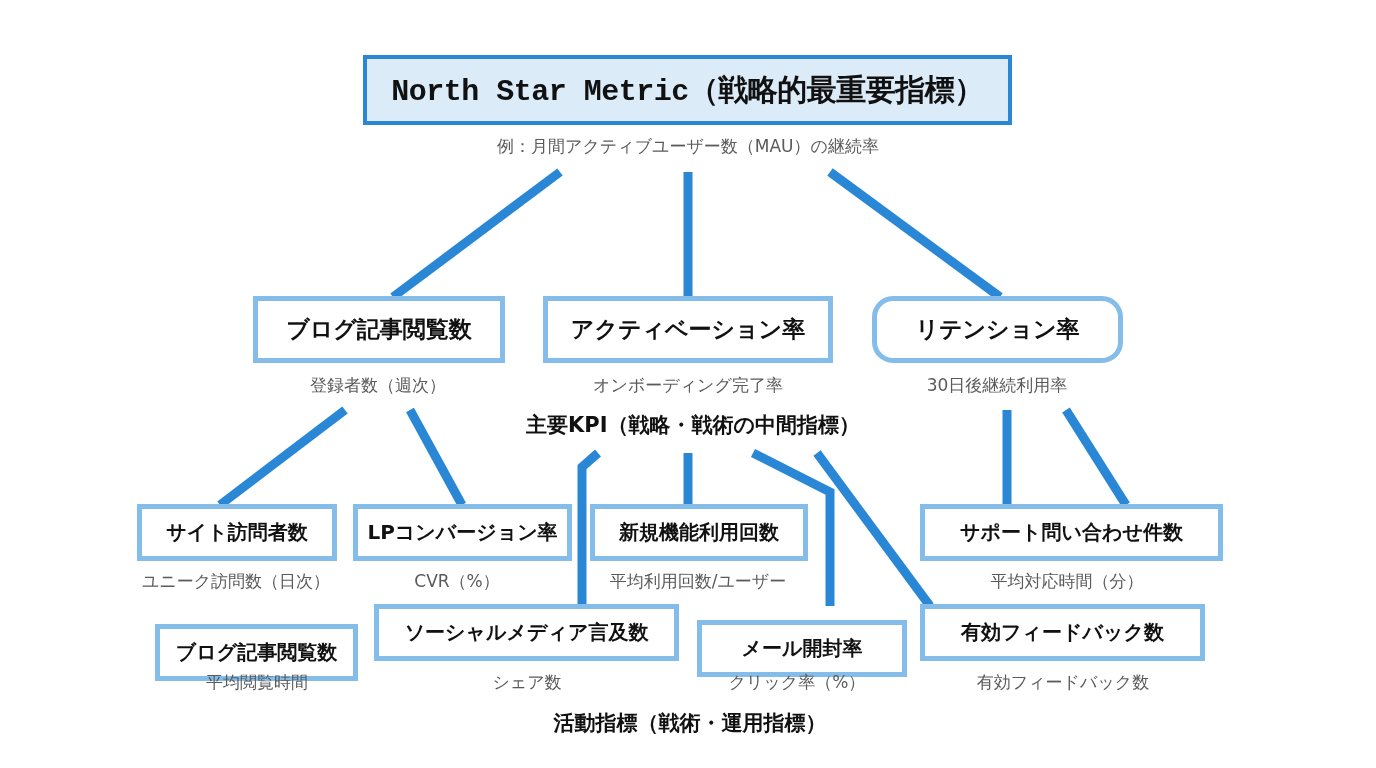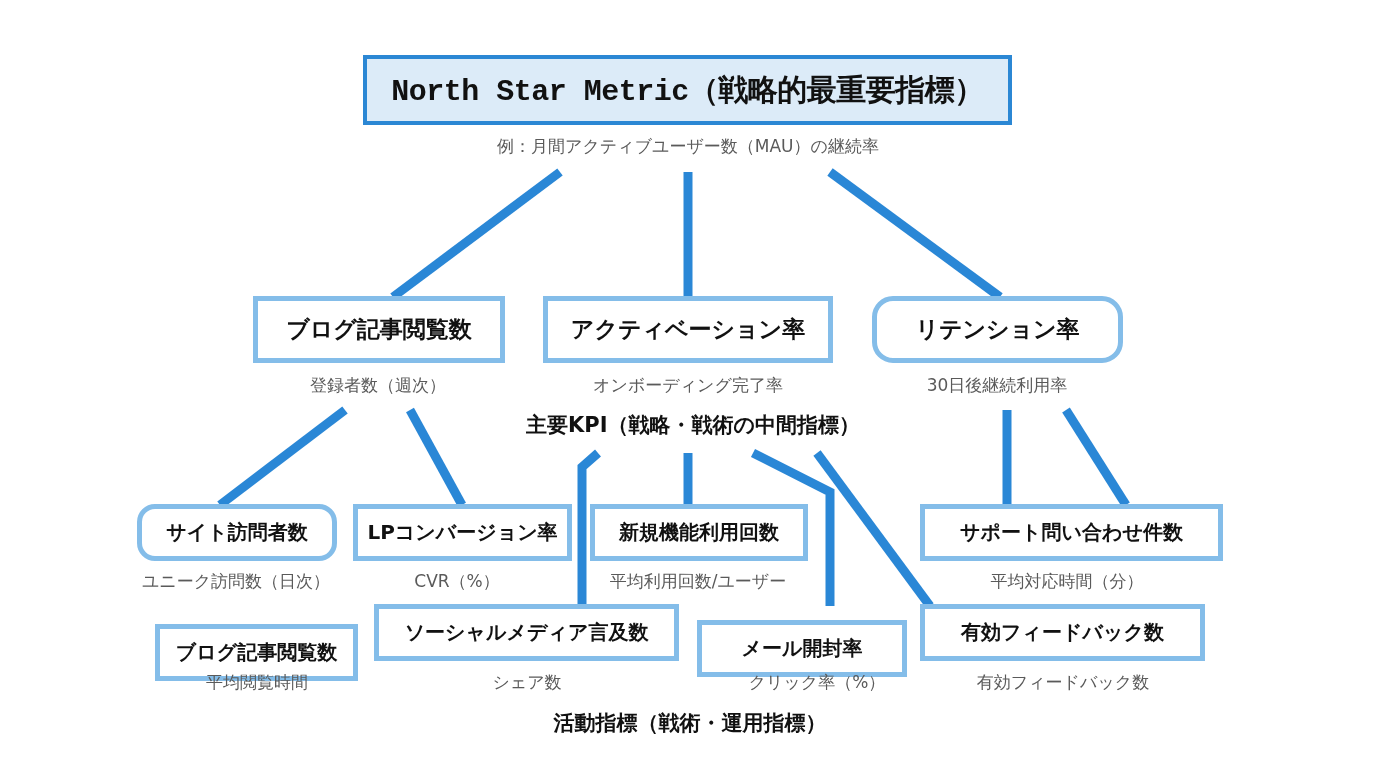--- a/index.html
+++ b/index.html
@@ -55,21 +55,21 @@
 </div>
 <div class="sub" style="left:688px;top:374px;">オンボーディング完了率</div>
 
 <div class="box l2" style="left:872px;top:296px;width:251px;height:67px;border-radius:21px;">
   <span>リテンション率</span>
 </div>
 <div class="sub" style="left:997px;top:374px;">30日後継続利用率</div>
 
 <div class="section" style="left:693px;top:411px;">主要KPI（戦略・戦術の中間指標）</div>
 
-<div class="box l3" style="left:137px;top:504px;width:200px;height:57px;border-radius:18px;">
+<div class="box l3" style="left:137px;top:504px;width:200px;height:57px;">
   <span>サイト訪問者数</span>
 </div>
 <div class="sub" style="left:236px;top:570px;">ユニーク訪問数（日次）</div>
 
 <div class="box l3" style="left:353px;top:504px;width:219px;height:57px;">
   <span>LPコンバージョン率</span>
 </div>
 <div class="sub" style="left:457px;top:570px;">CVR（%）</div>
 
 <div class="box l3" style="left:590px;top:504px;width:218px;height:57px;">
@@ -88,20 +88,20 @@
 <div class="sub" style="left:257px;top:671px;">平均閲覧時間</div>
 
 <div class="box l3" style="left:374px;top:604px;width:305px;height:57px;">
   <span>ソーシャルメディア言及数</span>
 </div>
 <div class="sub" style="left:527px;top:671px;">シェア数</div>
 
 <div class="box l3" style="left:697px;top:620px;width:210px;height:57px;">
   <span>メール開封率</span>
 </div>
-<div class="sub" style="left:797px;top:671px;margin-left:20px;">クリック率（%）</div>
+<div class="sub" style="left:797px;top:671px;">クリック率（%）</div>
 
 <div class="box l3" style="left:920px;top:604px;width:285px;height:57px;">
   <span>有効フィードバック数</span>
 </div>
 <div class="sub" style="left:1063px;top:671px;">有効フィードバック数</div>
 
 <div class="section" style="left:690px;top:709px;">活動指標（戦術・運用指標）</div>
 
 </body></html>

